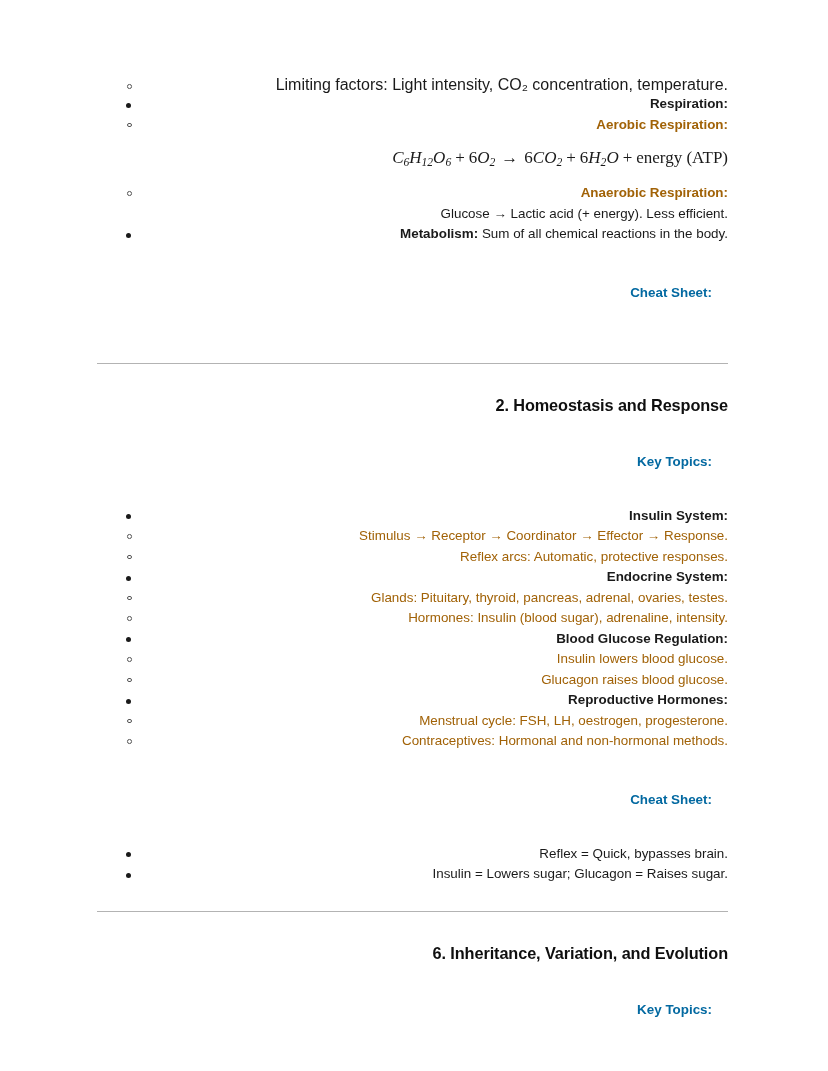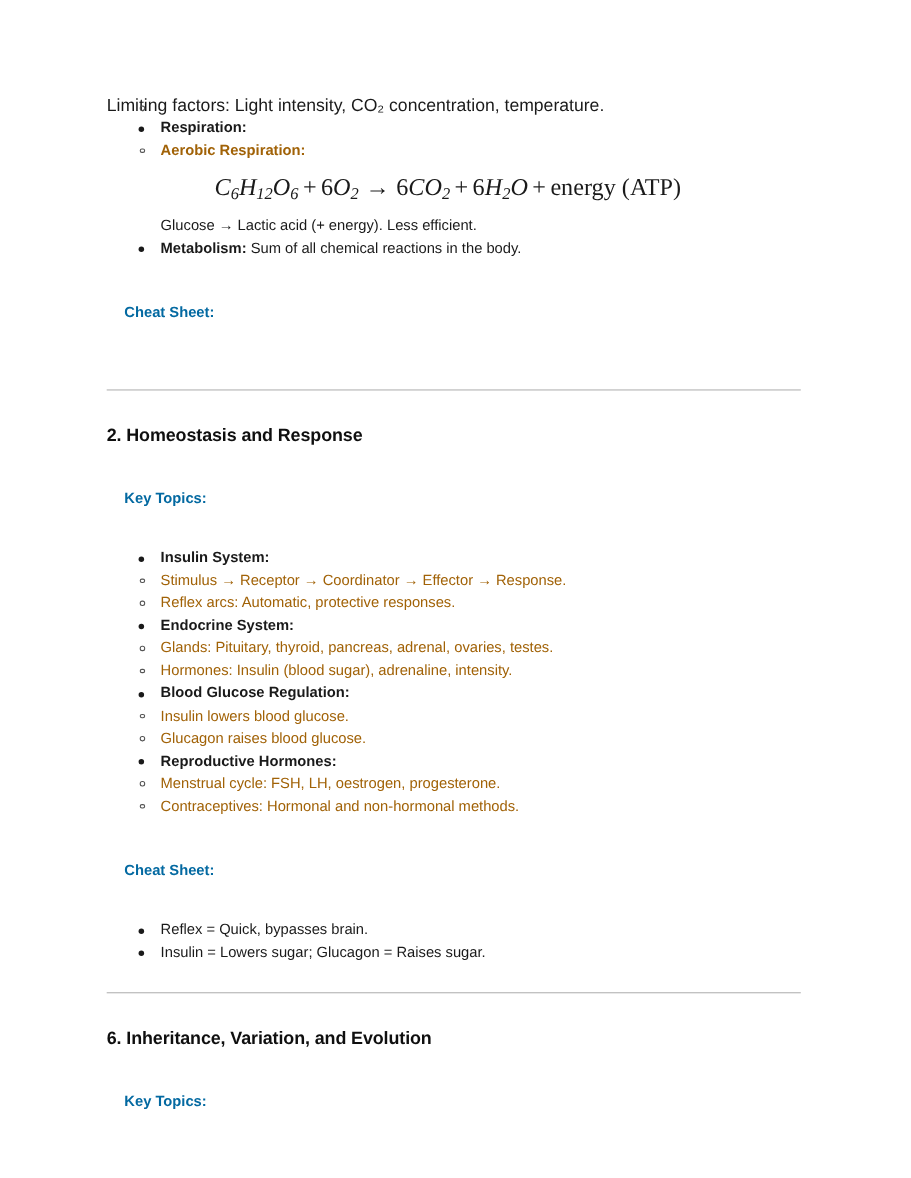--- a/index.html
+++ b/index.html
@@ -13,22 +13,23 @@
     height: 1071px;
     background: #ffffff;
     font-family: "Liberation Sans", sans-serif;
     color: #1a1a1a;
     overflow: hidden;
     box-sizing: border-box;
   }
   .content {
     position: absolute;
     left: 97px;
-    top: 88px;
+    top: 76px;
     width: 631px;
+    text-align: right;
   }
 
   
   ul.lvl1 {
     list-style: none;
     margin: 0;
     padding: 0;
   }
   ul.lvl1 > li.b1 {
     position: relative;
@@ -110,21 +111,21 @@
     width: 631px;
     height: 0;
     border: 0;
     border-top: 1.6px solid #b3b3b3;
     margin: 0;
   }
 
   
   .equation {
     font-family: "Liberation Serif", "DejaVu Serif", serif;
-    font-size: 22px;
+    font-size: 17px;
     line-height: 30px;
     color: #1a1a1a;
     white-space: nowrap;
     padding-left: 98px;
   }
   .equation .v {           
     font-style: italic;
   }
   .equation .n {           
     font-style: normal;
@@ -180,20 +181,23 @@
 
     <div class="sp-8"></div>
 
     <div class="equation">
       <span class="v">C</span><sub>6</sub><span class="v">H</span><sub>12</sub><span class="v">O</span><sub>6</sub><span class="op">+</span><span class="n">6</span><span class="v">O</span><sub>2</sub><span class="arrow">→</span><span class="n">6</span><span class="v">CO</span><sub>2</sub><span class="op">+</span><span class="n">6</span><span class="v">H</span><sub>2</sub><span class="v">O</span><span class="op">+</span><span class="n">energy (ATP)</span>
     </div>
 
     <div class="sp-10"></div>
 
     <ul class="lvl2">
+      <li class="b2">
+        <span class="bold">Anaerobic Respiration:</span>
+      </li>
       <li class="nobullet">
         <span>Glucose → Lactic acid (+ energy). Less efficient.</span>
       </li>
     </ul>
 
     <ul class="lvl1">
       <li class="b1">
         <span class="bold">Metabolism:</span><span> Sum of all chemical reactions in the body.</span>
       </li>
     </ul>

